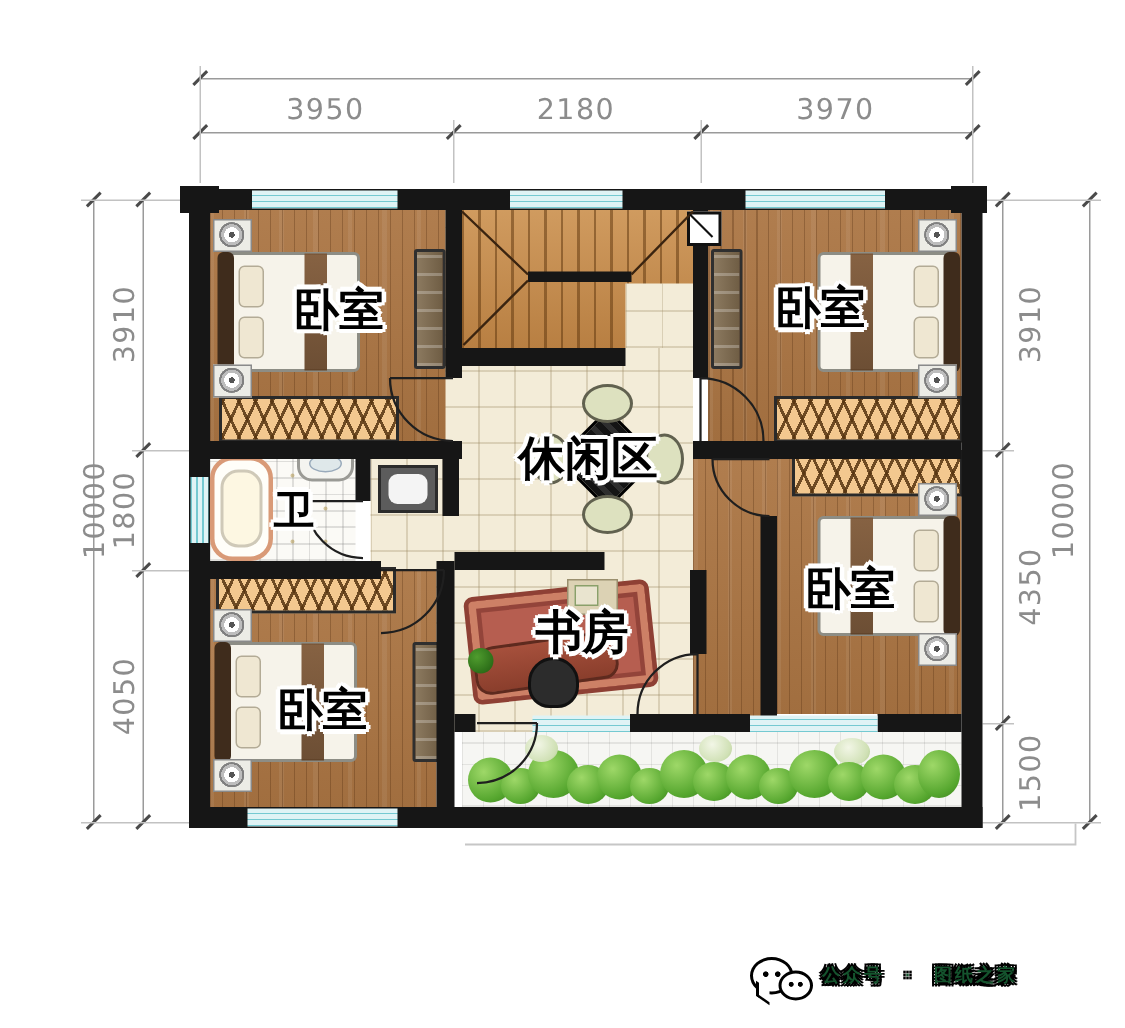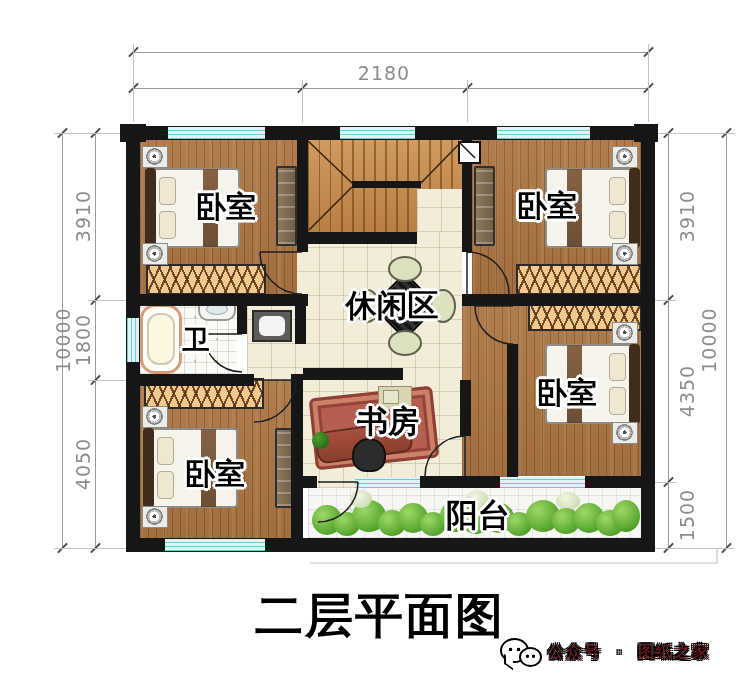--- a/index.html
+++ b/index.html
@@ -73,38 +73,40 @@
   .sidetbl::after{content:"";position:absolute;left:4px;top:3px;width:14px;height:12px;background:#e9e4cf;border:1px solid #8aa06a;}
   .plantdot{position:absolute;border-radius:50%;background:radial-gradient(circle at 35% 35%,#4f9c2e,#1f5c10);}
   .bush{position:absolute;border-radius:50%;background:radial-gradient(circle at 35% 32%,#9ed868,#55a62e 68%,#3c7d1d);}
   .bush.lite{background:radial-gradient(circle at 40% 35%,#f2f6e6,#cfe0b4 70%,#a8c487);}
   .flue{position:absolute;background:#fff;border:2px solid #111;}
   
   .room-label{position:absolute;transform:translate(-50%,-50%);font-weight:900;color:#000;white-space:nowrap;
     text-shadow:-2px -2px 0 #fff,2px -2px 0 #fff,-2px 2px 0 #fff,2px 2px 0 #fff,-3px 0 0 #fff,3px 0 0 #fff,0 -3px 0 #fff,0 3px 0 #fff;}
   .page-title{position:absolute;left:140px;top:584px;width:480px;text-align:center;
     font-size:48px;font-weight:900;color:#000;letter-spacing:2px;}
-  .wm-text{position:absolute;left:548px;top:642px;font-size:16px;font-weight:400;color:#7f1d1d;letter-spacing:2px;
+  .wm-text{position:absolute;left:548px;top:642px;font-size:12px;font-weight:700;color:#14532d;letter-spacing:2px;
     text-shadow:-2px -2px 0 #000,2px -2px 0 #000,-2px 2px 0 #000,2px 2px 0 #000,-2px 0 0 #000,2px 0 0 #000,0 -2px 0 #000,0 2px 0 #000;}
   .wechat{position:absolute;left:500px;top:638px;width:42px;height:32px;}
   .wechat .b1{position:absolute;left:0;top:0;width:25px;height:21px;border-radius:50%;background:#fff;border:2.5px solid #000;
     background-image:radial-gradient(circle at 34% 45%,#000 1.6px,transparent 2.1px),radial-gradient(circle at 66% 45%,#000 1.6px,transparent 2.1px);}
   .wechat .b1::after{content:"";position:absolute;left:2px;bottom:-6px;width:7px;height:8px;background:#fff;border-left:2.5px solid #000;border-bottom:2.5px solid #000;transform:skewY(35deg);}
   .wechat .b2{position:absolute;left:19px;top:9px;width:19px;height:16px;border-radius:50%;background:#fff;border:2.5px solid #000;
     background-image:radial-gradient(circle at 34% 45%,#000 1.4px,transparent 1.9px),radial-gradient(circle at 66% 45%,#000 1.4px,transparent 1.9px);}
   svg.overlay{position:absolute;left:0;top:0;pointer-events:none;}
 </style>
 </head>
 <body>
 
 <div id="canvas">
 
   <div class="dimline" style="left:133px;top:52px;width:515px;height:1px;"></div>
   <div class="dimline" style="left:133px;top:88px;width:515px;height:1px;"></div>
+  <div class="dimtext" style="left:167px;top:62px;width:100px;">3950</div>
   <div class="dimtext" style="left:334px;top:62px;width:100px;">2180</div>
+  <div class="dimtext" style="left:507px;top:62px;width:100px;">3970</div>
   <div class="tick" style="left:127px;top:51px;"></div>
   <div class="tick" style="left:642px;top:51px;"></div>
   <div class="tick" style="left:127px;top:87px;"></div>
   <div class="tick" style="left:296px;top:87px;"></div>
   <div class="tick" style="left:461px;top:87px;"></div>
   <div class="tick" style="left:642px;top:87px;"></div>
   <div class="extline" style="left:133px;top:44px;width:1px;height:78px;"></div>
   <div class="extline" style="left:648px;top:44px;width:1px;height:78px;"></div>
   <div class="extline" style="left:302px;top:80px;width:1px;height:42px;"></div>
   <div class="extline" style="left:467px;top:80px;width:1px;height:42px;"></div>
@@ -279,23 +281,21 @@
     <path d="M310,563 L717,563 L717,549" stroke="#c6c6c6" stroke-width="1.2" fill="none"></path>
   </svg>
 
   <div class="room-label" style="left:226px;top:207px;font-size:30px;">卧室</div>
   <div class="room-label" style="left:547px;top:206px;font-size:30px;">卧室</div>
   <div class="room-label" style="left:215px;top:474px;font-size:30px;">卧室</div>
   <div class="room-label" style="left:567px;top:393px;font-size:30px;">卧室</div>
   <div class="room-label" style="left:196px;top:340px;font-size:27px;">卫</div>
   <div class="room-label" style="left:388px;top:422px;font-size:31px;">书房</div>
   <div class="room-label" style="left:392px;top:306px;font-size:31px;">休闲区</div>
-  <div class="room-label" style="left:478px;top:516px;font-size:32px;">阳台</div>
-
-  <div class="page-title">二层平面图</div>
+
   <div class="wechat">
     <div class="b1"></div>
     <div class="b2"></div>
   </div>
   <div class="wm-text">
     <span>公众号</span>
     <span style="margin:0 8px;">·</span>
     <span>图纸之家</span>
   </div>
 

